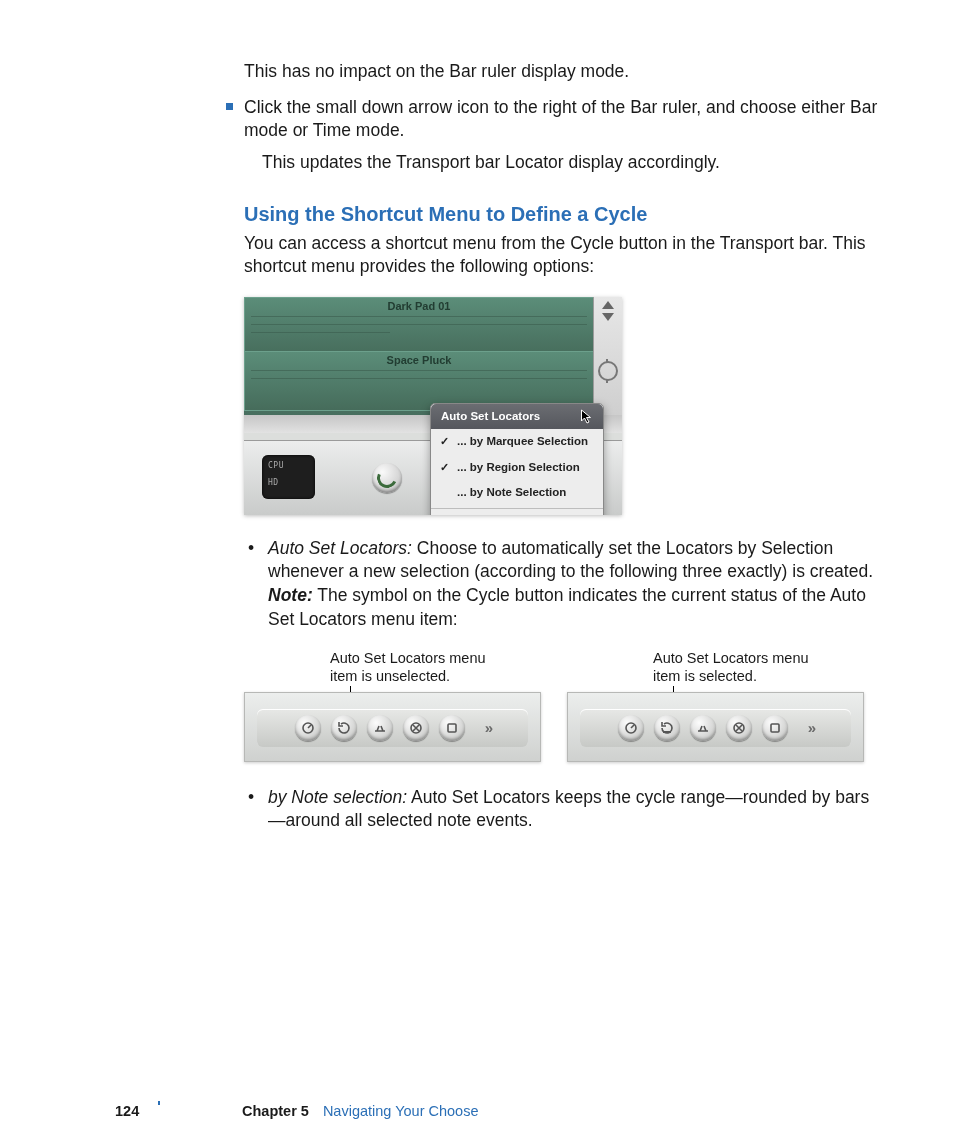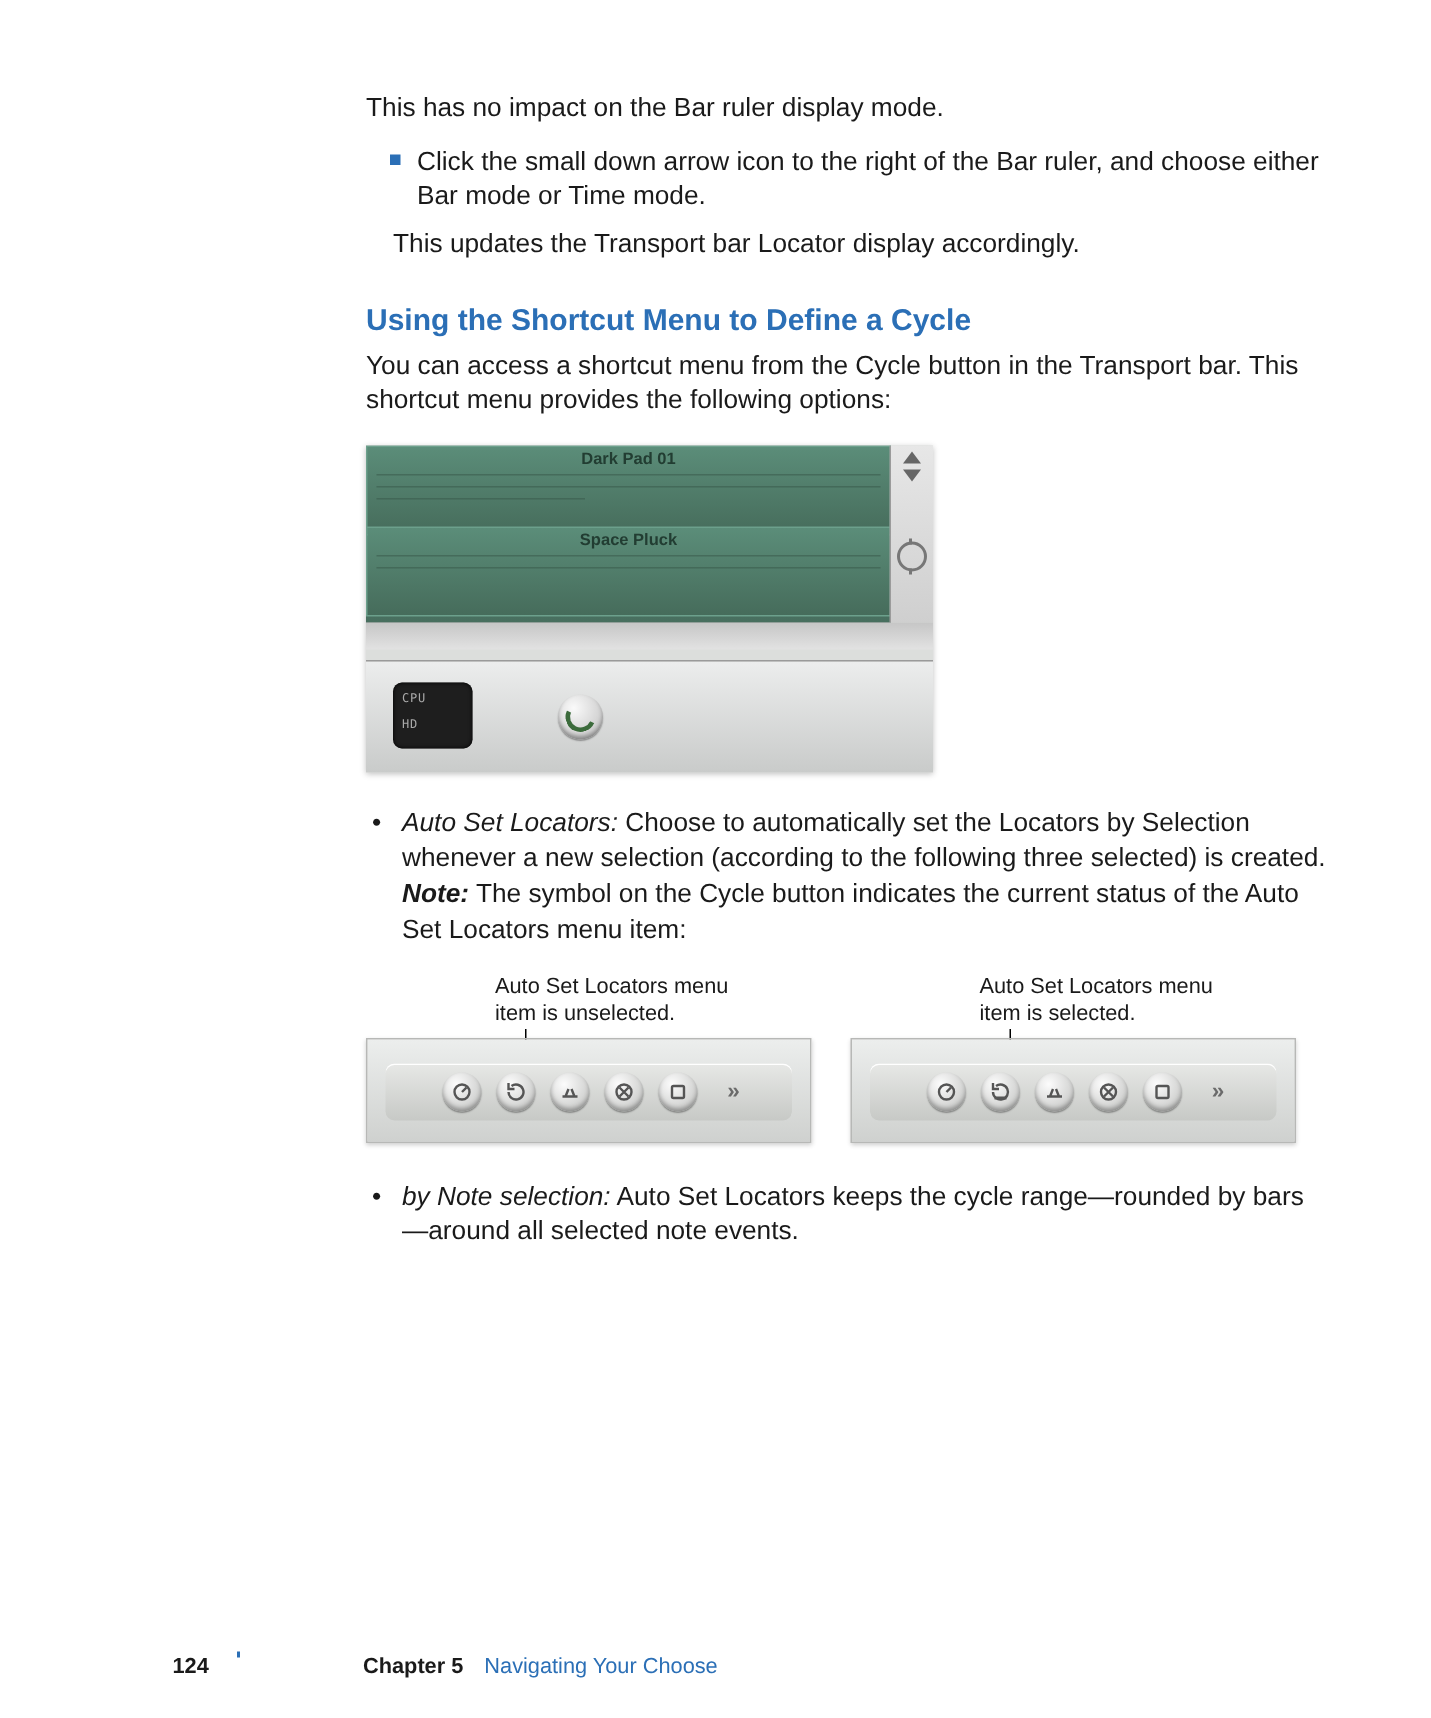--- a/index.html
+++ b/index.html
@@ -1,19 +1,19 @@
 <!DOCTYPE html>
 <html><head>
 <meta charset="utf-8">
 <style>
   html,body{margin:0;padding:0;background:#fff;font-family:"Myriad Pro","Segoe UI",Helvetica,Arial,sans-serif;color:#1a1a1a;}
   .page{width:954px;height:1145px;position:relative;box-sizing:border-box;padding:60px 70px 0 138px;}
   .body-text{font-size:17.5px;line-height:1.35;margin-left:106px;}
   p{margin:0 0 12px 0;}
-  .step{position:relative;margin-bottom:8px;margin-left:34px;}
+  .step{position:relative;margin-bottom:8px;}
   .step::before{content:"";position:absolute;left:-18px;top:7px;width:7px;height:7px;background:#2b6fb6;}
   .sub-indent{padding-left:18px;}
   h2.section{color:#2b6fb6;font-size:20px;font-weight:600;margin:26px 0 4px 0;}
   .bullet-item{position:relative;padding-left:24px;margin-bottom:14px;}
   .bullet-item::before{content:"•";position:absolute;left:4px;top:0;}
   em.term{font-style:italic;}
   .note-run b{font-weight:600;font-style:italic;}
   
   .fig{margin:18px 0 22px 0;box-shadow:0 1px 4px rgba(0,0,0,.25);}
   .fig1{width:378px;height:218px;background:#dcdedc;position:relative;overflow:hidden;}
@@ -97,24 +97,39 @@
         <div class="ring"></div>
       </div>
       <div class="gutter"></div>
       <div class="hbar">
         <div class="slot">
           <span>CPU</span>
           <span>HD</span>
         </div>
         <div class="dial"></div>
       </div>
+      <div class="menu">
+        <div class="hdr">
+          <span>Auto Set Locators</span>
+          <span class="cursor">
+            <svg viewBox="0 0 12 16">
+                <path d="M1 1 L1 12 L4 9 L6.5 14 L8.5 13 L6 8.5 L10 8.5 Z" fill="#000" stroke="#fff" stroke-width="1"></path>
+              </svg>
+          </span>
+        </div>
+        <div class="mi ck">... by Marquee Selection</div>
+        <div class="mi ck">... by Region Selection</div>
+        <div class="mi">... by Note Selection</div>
+        <div class="sep"></div>
+        <div class="mi" style="padding-left:12px;">Customize Transport Bar...</div>
+      </div>
     </div>
 
     <div class="bullet-item">
-      <em class="term">Auto Set Locators:</em><span>  Choose to automatically set the Locators by Selection whenever a new selection (according to the following three selected) is created.</span>
+      <em class="term">Auto Set Locators:</em><span>  Choose to automatically set the Locators by Selection whenever a new selection (according to the following three exactly) is created.</span>
       <p class="note-run" style="">
         <b>Note:</b><span>  The symbol on the Cycle button indicates the current status of the Auto Set Locators menu item:</span>
       </p>
     </div>
 
     <div class="fig2row">
       <div class="f2wrap">
         <div class="cap">
           <span>Auto Set Locators menu item is unselected.</span>
           <span class="stick"></span>

